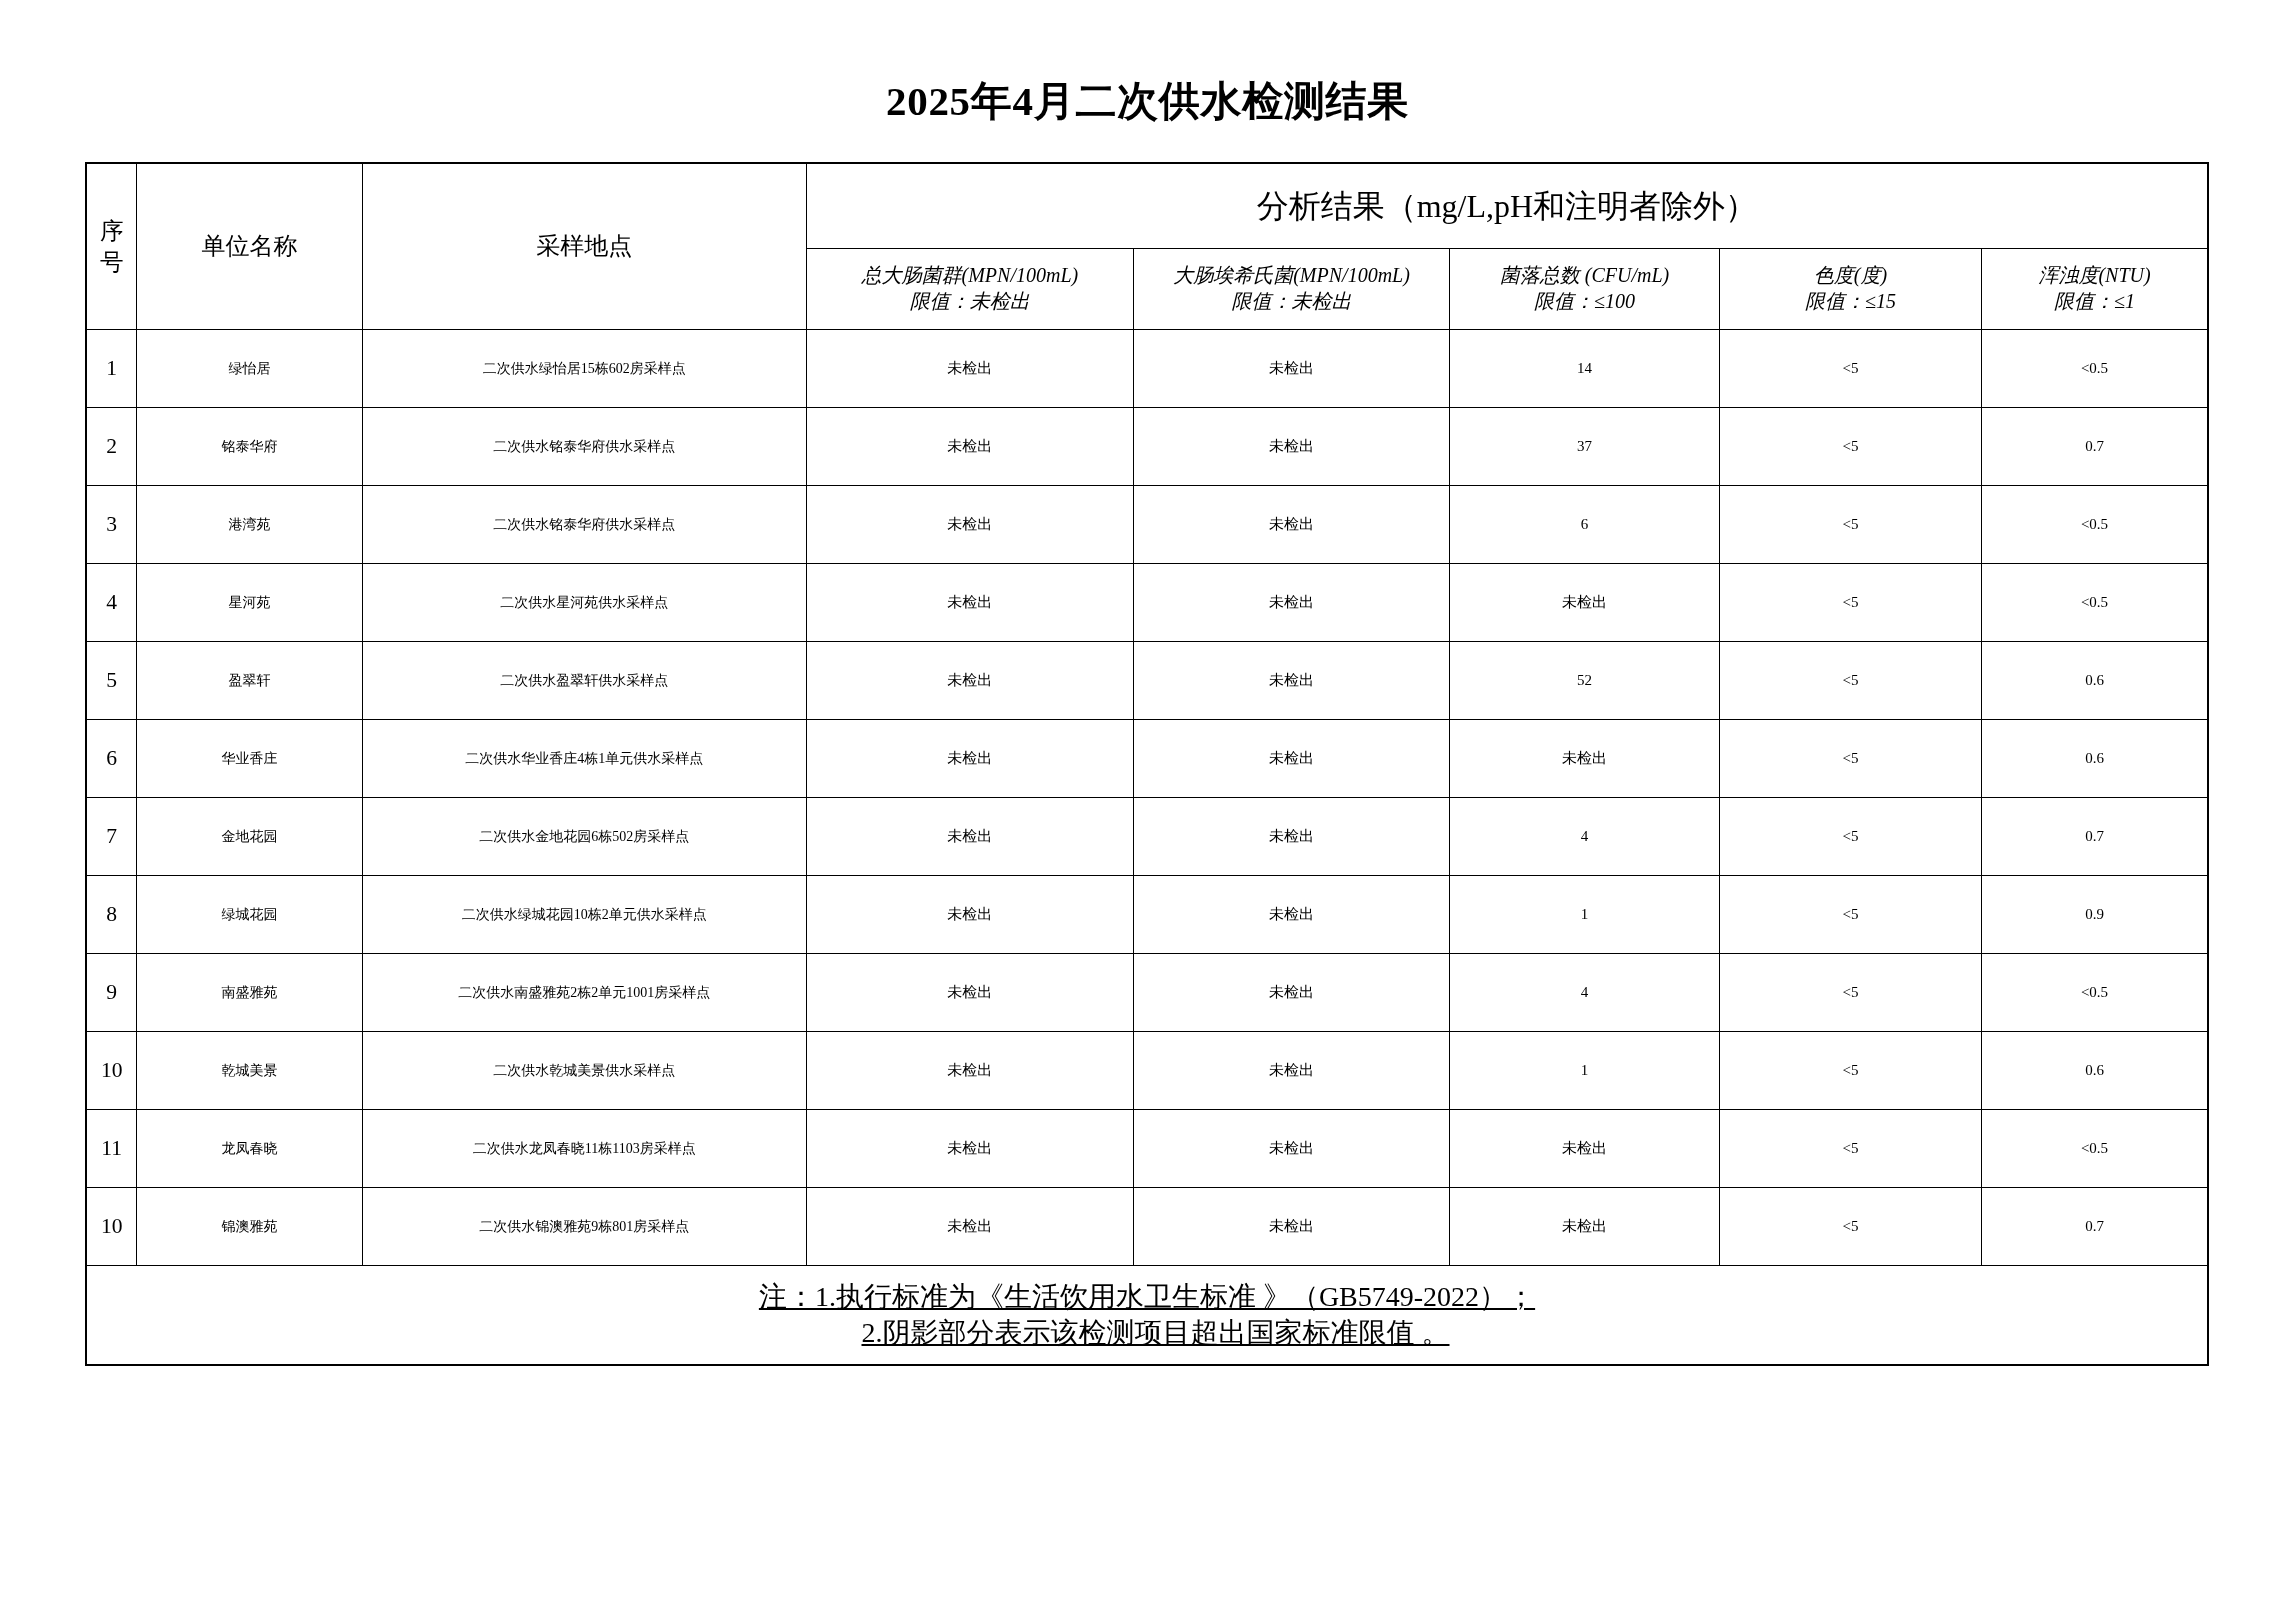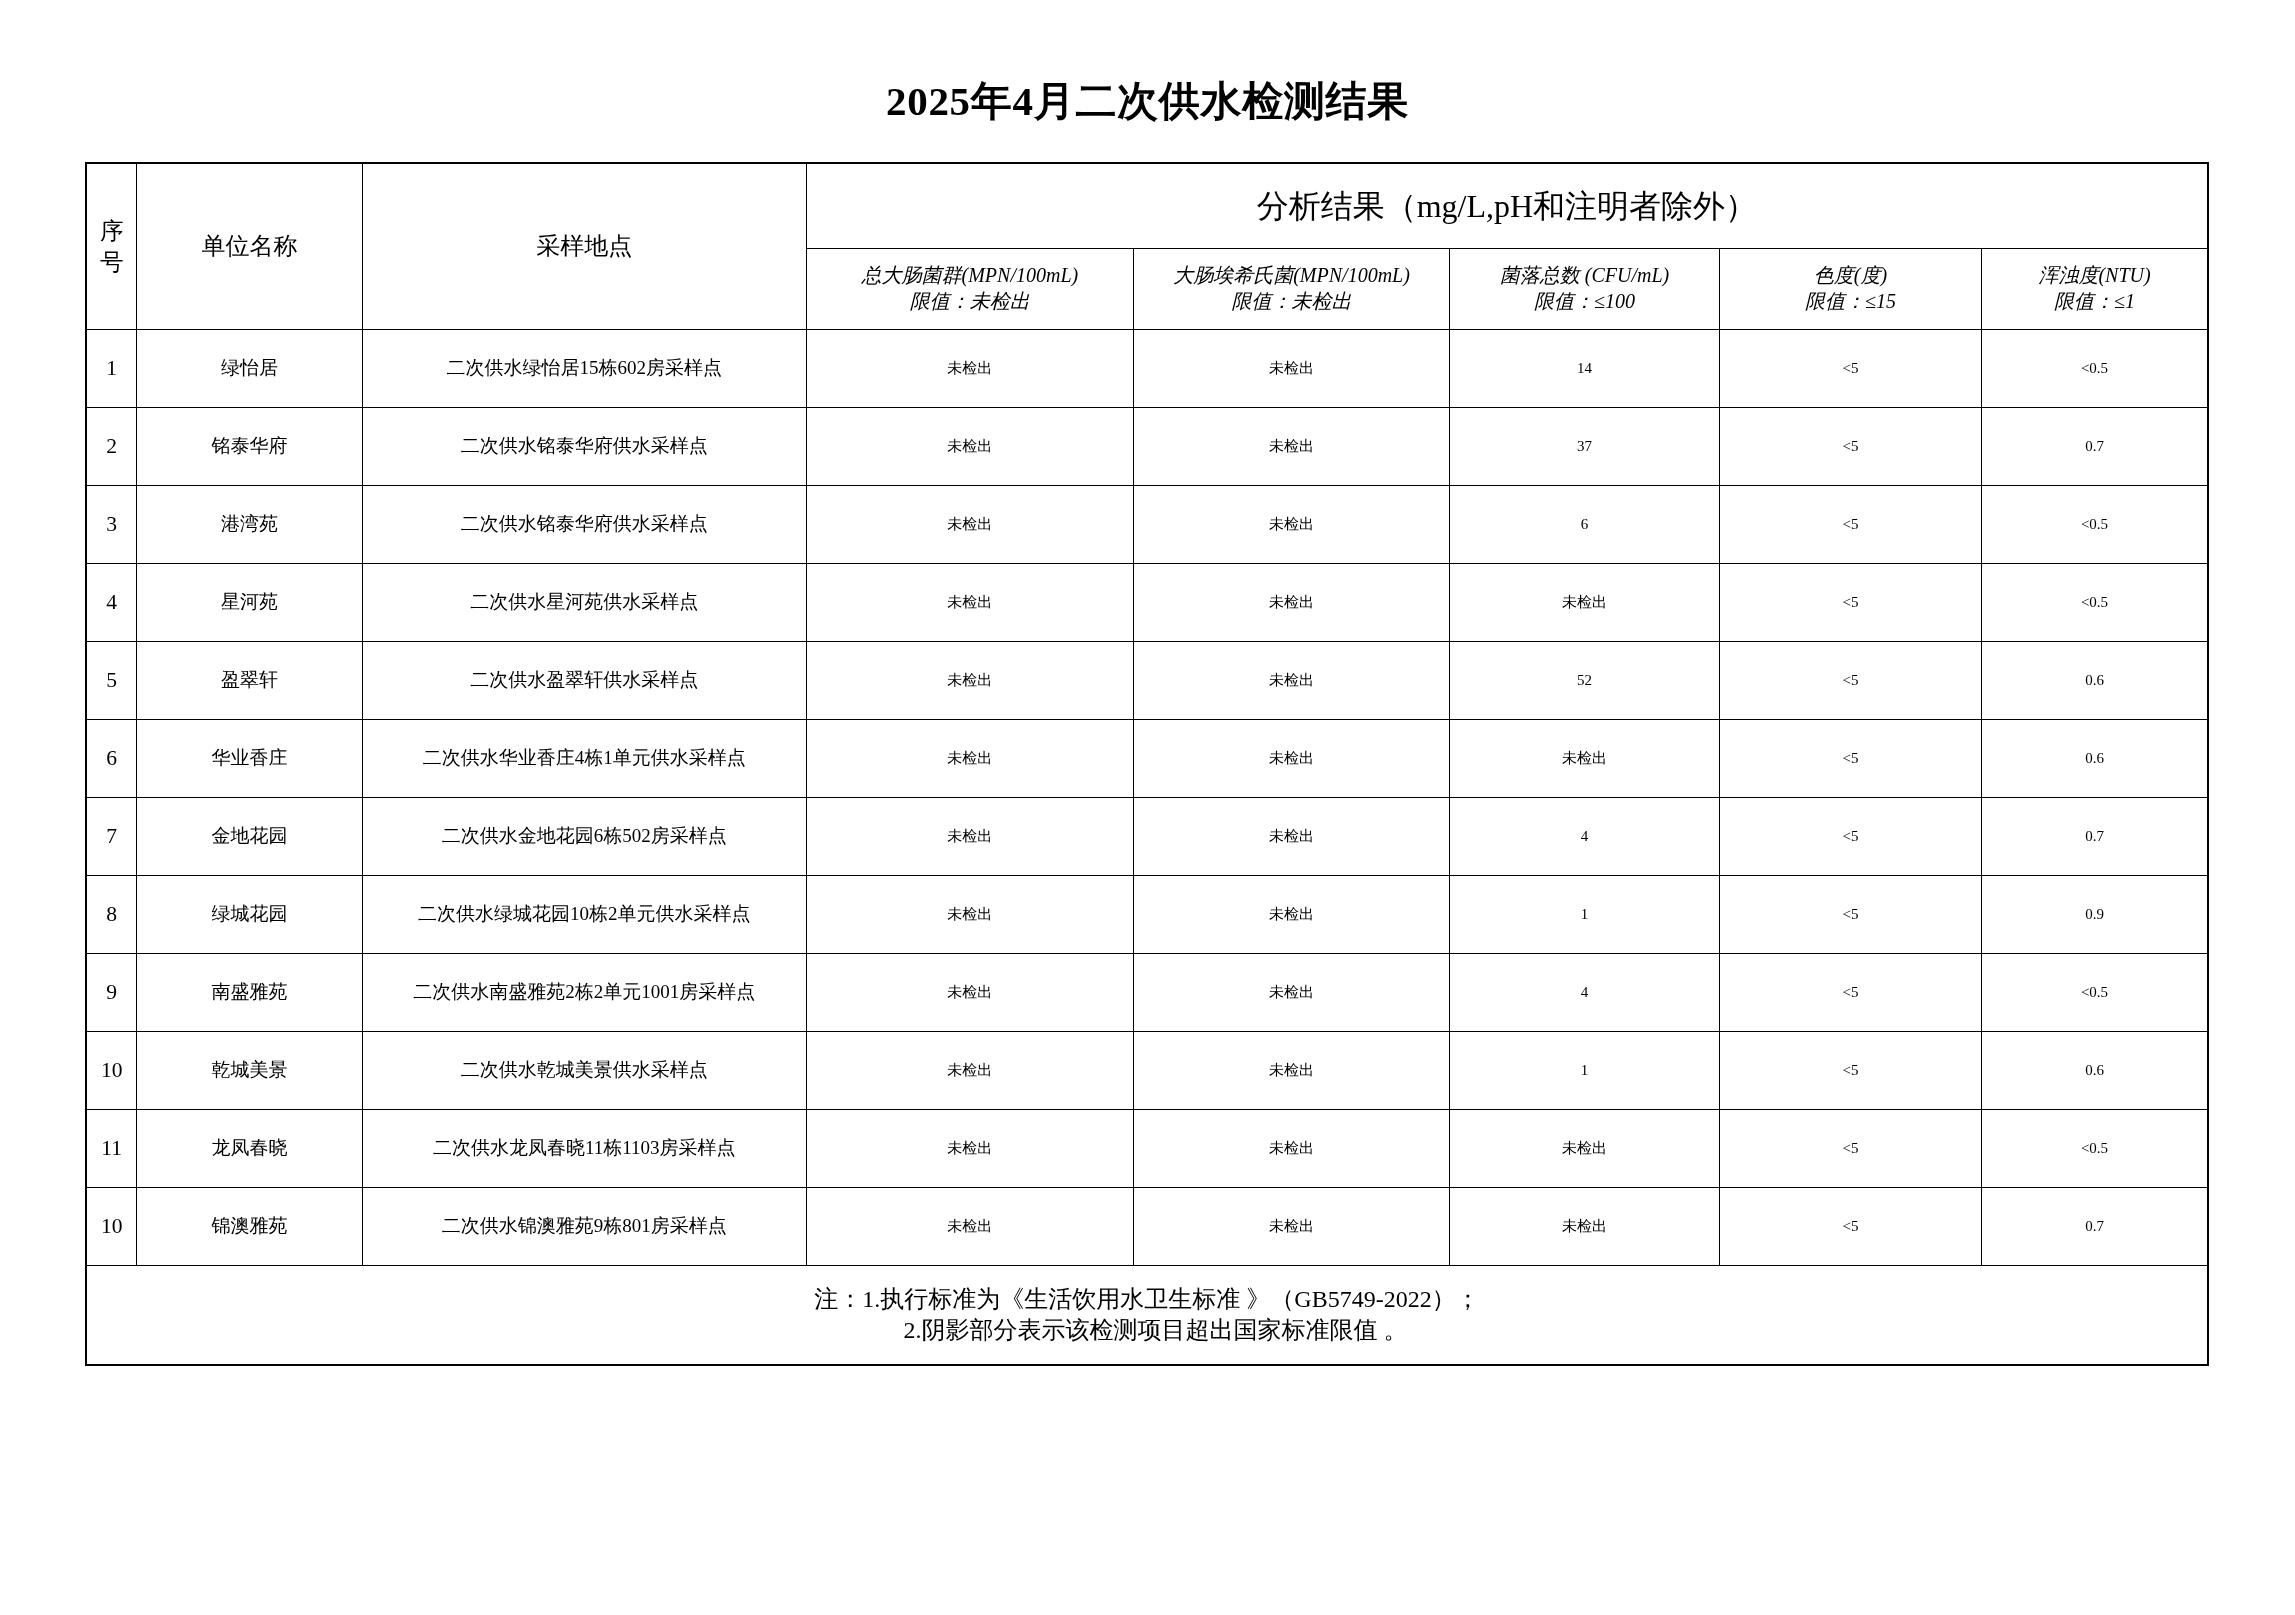--- a/index.html
+++ b/index.html
@@ -88,30 +88,31 @@
     line-height: 1.05;
   }
 
   .row-data td { height: 77px; }
   .hdr-row1 td { height: 84px; }
   .hdr-row2 td { height: 80px; font-style: italic; }
 
   .note-cell {
     text-align: left;
     padding: 11.8px 0 14.4px 14.4px;
-    font-size: 24px;
+    font-size: 28px;
     line-height: 1.55;
     border-top: 2.6px solid #000000;
     height: 98px;
     vertical-align: top;
+    text-decoration: underline;
   }
   .note-line { white-space: pre; }
   .note-line.indent { padding-left: 17px; }
 
-  .site-cell { font-size: 19px; }
+  .site-cell { font-size: 14px; }
   .val-cell  { font-size: 15px; }
 </style>
 </head>
 <body>
 
 <div class="page">
 
   <div class="doc-title">2025年4月二次供水检测结果</div>
 
   <div class="table-wrap">

